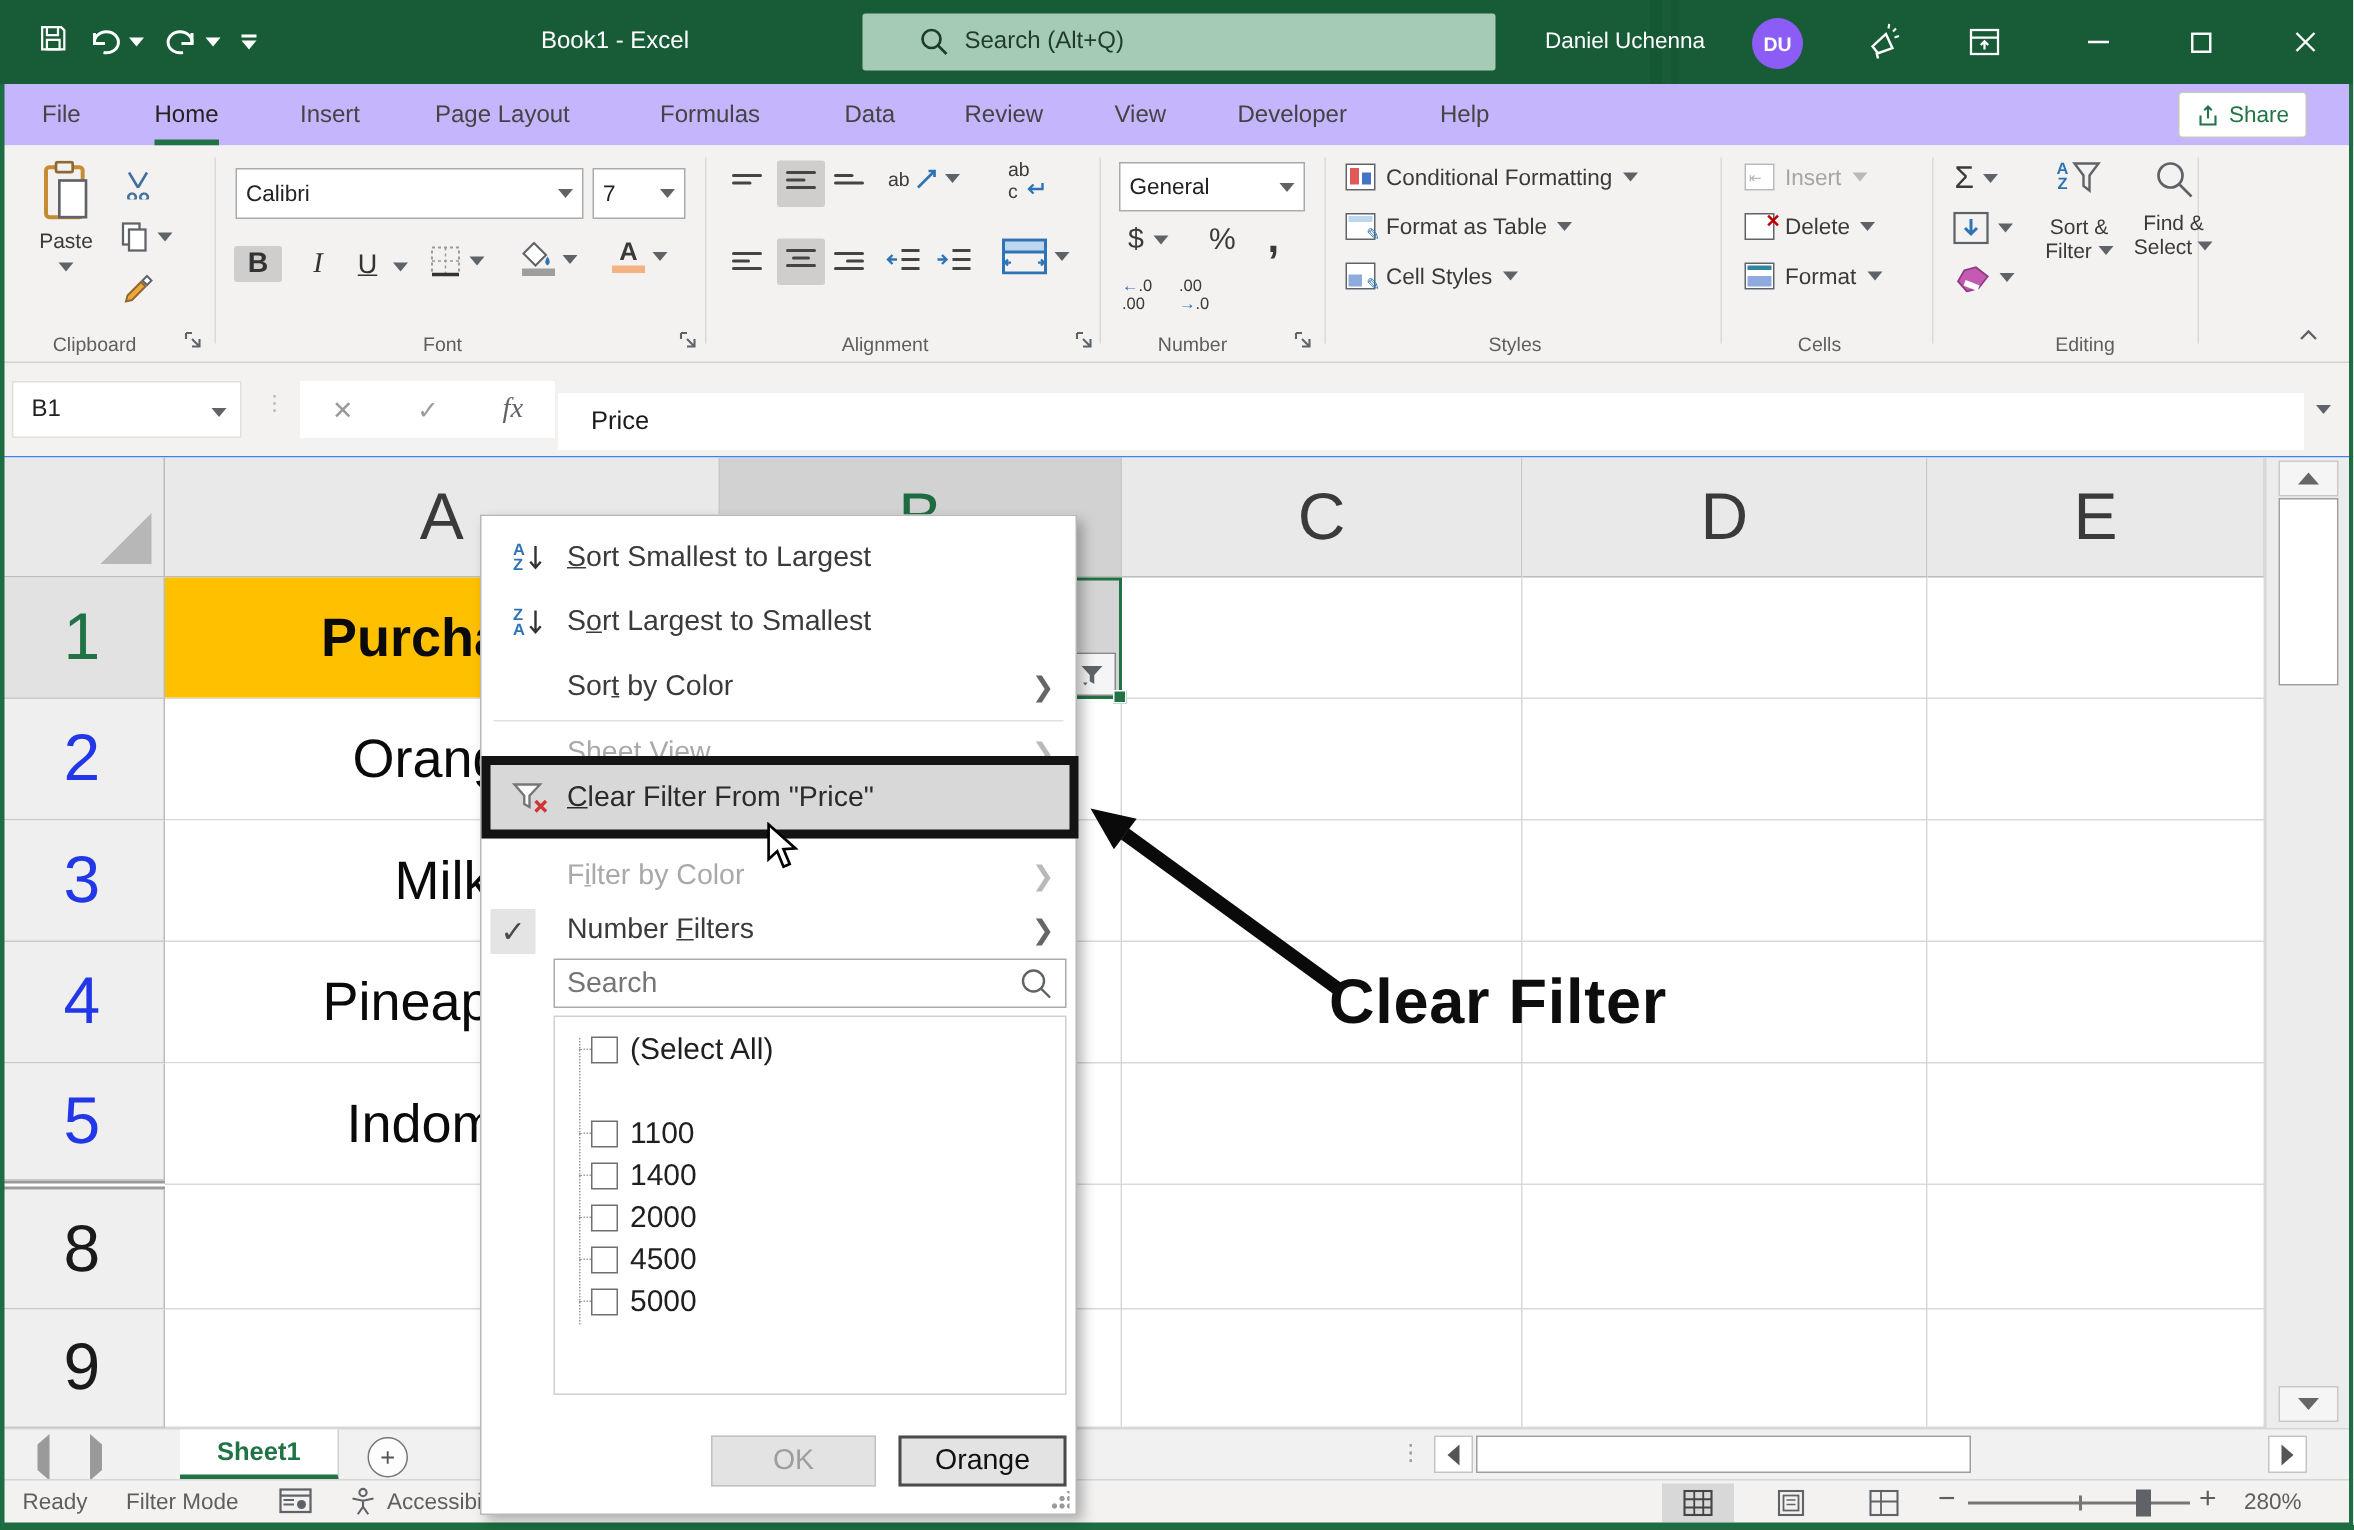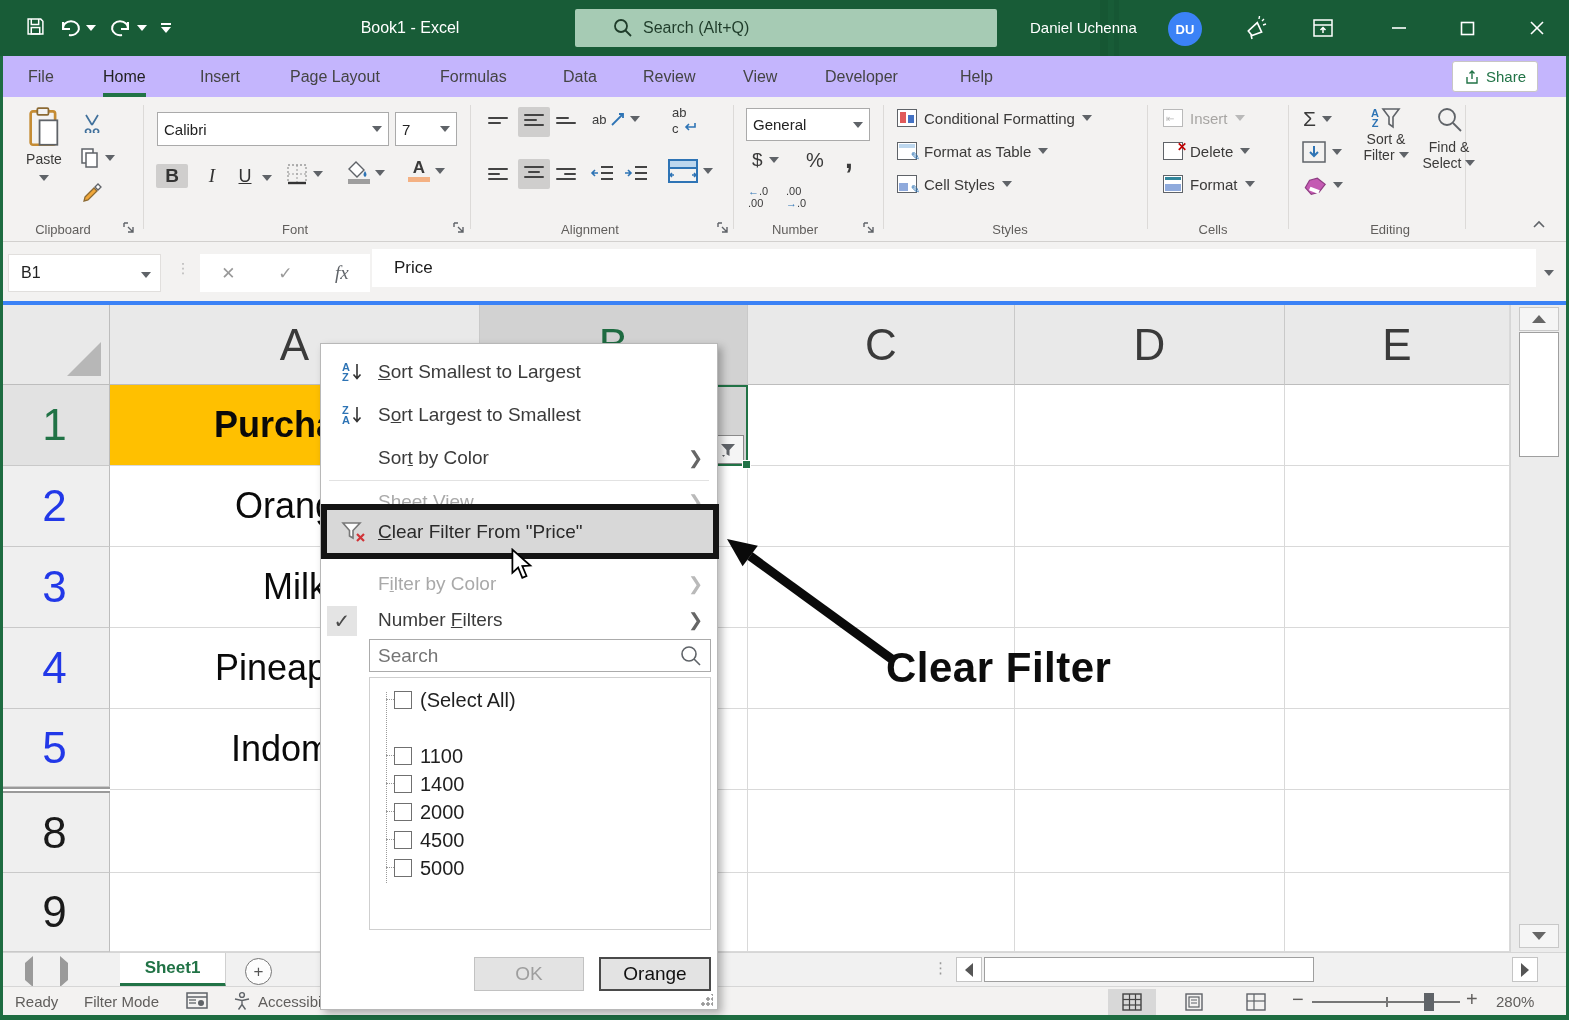--- a/index.html
+++ b/index.html
@@ -11,21 +11,21 @@
   
   .titlebar{position:absolute;left:0;top:0;width:1569px;height:56px;background:#185C37;color:#fff;}
   .tb-deco{position:absolute;top:0;height:56px;background:#14512F;}
   .qat{position:absolute;top:0;height:56px;display:flex;align-items:center;gap:14px;left:26px;color:#fff;}
   .chev{width:0;height:0;border-left:5px solid transparent;border-right:5px solid transparent;border-top:6px solid #fff;display:inline-block;}
   .chevD{width:0;height:0;border-left:5px solid transparent;border-right:5px solid transparent;border-top:6px solid #5f6368;display:inline-block;}
   .tb-title{position:absolute;left:300px;top:0;width:220px;height:56px;line-height:56px;text-align:center;font-size:16px;color:#fff;}
   .tb-search{position:absolute;left:575px;top:9px;width:422px;height:38px;background:#A6CBB4;border-radius:2px;
              display:flex;align-items:center;gap:10px;padding-left:34px;box-sizing:border-box;color:#1F3C2A;font-size:16px;}
   .tb-user{position:absolute;left:1030px;top:0;height:56px;line-height:56px;font-size:15px;color:#fff;}
-  .tb-avatar{position:absolute;left:1168px;top:12px;width:34px;height:34px;border-radius:50%;background:#3b82f6;color:#fff;
+  .tb-avatar{position:absolute;left:1168px;top:12px;width:34px;height:34px;border-radius:50%;background:#8b5cf6;color:#fff;
              font-size:13px;font-weight:bold;display:flex;align-items:center;justify-content:center;}
   .winbtn{position:absolute;top:0;width:46px;height:56px;display:flex;align-items:center;justify-content:center;color:#fff;}
 
   
   .tabsrow{position:absolute;left:0;top:56px;width:1569px;height:41px;background:#c4b5fd;}
   .rtab{position:absolute;top:0;height:41px;line-height:41px;font-size:16px;color:#444;}
   .rtab.active{color:#222;font-weight:normal;}
   .rtab.active::after{content:"";position:absolute;left:0;right:0;bottom:0;height:4px;background:#217346;}
   .sharebtn{position:absolute;left:1452px;top:5px;width:86px;height:31px;border:1px solid #c8c6c4;border-radius:3px;
             background:#fff;color:#217346;font-size:15px;display:flex;align-items:center;justify-content:center;gap:6px;box-sizing:border-box;}
@@ -40,25 +40,25 @@
          font-size:15px;color:#222;padding:0 6px;justify-content:space-between;}
   .fmtbtn{position:absolute;width:30px;height:30px;display:flex;align-items:center;justify-content:center;font-size:17px;color:#333;}
   .pressed{background:#cfcecd;border-radius:2px;}
   .alicon{display:inline-block;}
   .alicon i{display:block;height:2px;background:#444;margin:3px 0;border-radius:1px;}
   .disabledTxt{color:#a7a5a3 !important;}
   .styles-row{position:absolute;display:flex;align-items:center;gap:7px;font-size:15px;color:#3b3a39;}
   .mini-grid{width:20px;height:18px;border:1.5px solid #5f6368;position:relative;box-sizing:border-box;background:#fff;}
 
   
-  .fbar{position:absolute;left:0;top:242px;width:1569px;height:63px;background:#f3f2f1;border-bottom:4px solid #3b82f6;box-sizing:border-box;}
+  .fbar{position:absolute;left:0;top:242px;width:1569px;height:63px;background:#f3f2f1;border-bottom:1px solid #3b82f6;box-sizing:border-box;}
   .namebox{position:absolute;left:8px;top:12px;width:153px;height:38px;background:#fff;border:1px solid #e1dfdd;box-sizing:border-box;
            font-size:16px;color:#222;display:flex;align-items:center;padding-left:12px;}
   .fxgroup{position:absolute;left:200px;top:12px;width:170px;height:38px;background:#fff;display:flex;align-items:center;justify-content:space-around;color:#9a9a9a;}
-  .ffield{position:absolute;left:372px;top:7px;width:1164px;height:38px;background:#fff;font-size:17px;color:#1a1a1a;
+  .ffield{position:absolute;left:372px;top:20px;width:1164px;height:38px;background:#fff;font-size:17px;color:#1a1a1a;
           display:flex;align-items:center;padding-left:22px;box-sizing:border-box;}
 
   
   .corner{position:absolute;left:0;top:305px;width:110px;height:80px;background:#e9e9e9;border-right:1px solid #bdbdbd;border-bottom:1px solid #bdbdbd;box-sizing:border-box;}
   .corner::after{content:"";position:absolute;right:8px;bottom:8px;border-left:34px solid transparent;border-bottom:34px solid #b7b7b7;}
   .chead{position:absolute;top:305px;height:80px;background:#e9e9e9;border-right:1px solid #c9c9c9;border-bottom:1px solid #bdbdbd;
          box-sizing:border-box;font-size:44px;color:#3a3a3a;display:flex;align-items:center;justify-content:center;}
   .chead.sel{background:#d2d2d2;color:#1E6B41;}
   .rhead{position:absolute;left:0;width:110px;background:#efefef;border-right:1px solid #bdbdbd;border-bottom:1px solid #c9c9c9;
          box-sizing:border-box;font-size:44px;display:flex;align-items:center;justify-content:center;color:#1a1a1a;}
@@ -471,21 +471,21 @@
     <div class="abs" style="left:1358px;top:8px;width:56px;text-align:center">
       <div class="flex" style="justify-content:center;gap:2px">
         <span class="azstack">
             <span>A</span>
             <span>Z</span>
           </span>
         <svg width="20" height="26" viewBox="0 0 20 26">
             <path d="M2 4 h16 l-6 8 v10 l-4-3 v-7z" fill="none" stroke="#5f6368" stroke-width="1.6"></path>
           </svg>
       </div>
-      <div class="rbtn-txt" style="margin-top:0">Sort &amp;</div>
+      <div class="rbtn-txt" style="margin-top:12px">Sort &amp;</div>
       <div class="rbtn-txt flex" style="justify-content:center;gap:4px">
           <span>Filter</span>
           <span class="chevD"></span>
         </div>
     </div>
     <div class="abs" style="left:1420px;top:8px;width:58px;text-align:center">
       <svg width="30" height="30" viewBox="0 0 30 30">
           <circle cx="13" cy="12" r="8" fill="none" stroke="#5f6368" stroke-width="1.8"></circle>
           <line x1="19" y1="18" x2="27" y2="26" stroke="#5f6368" stroke-width="1.8"></line>
         </svg>

